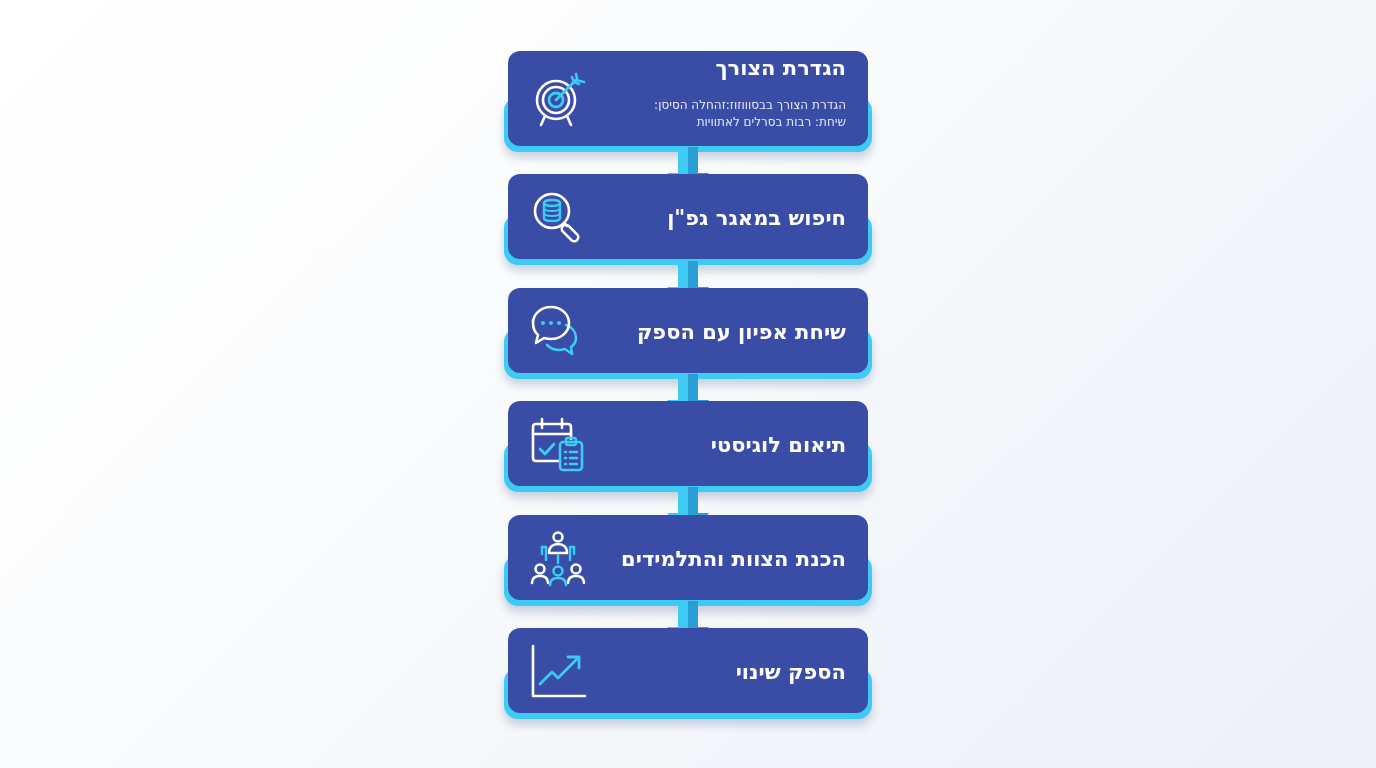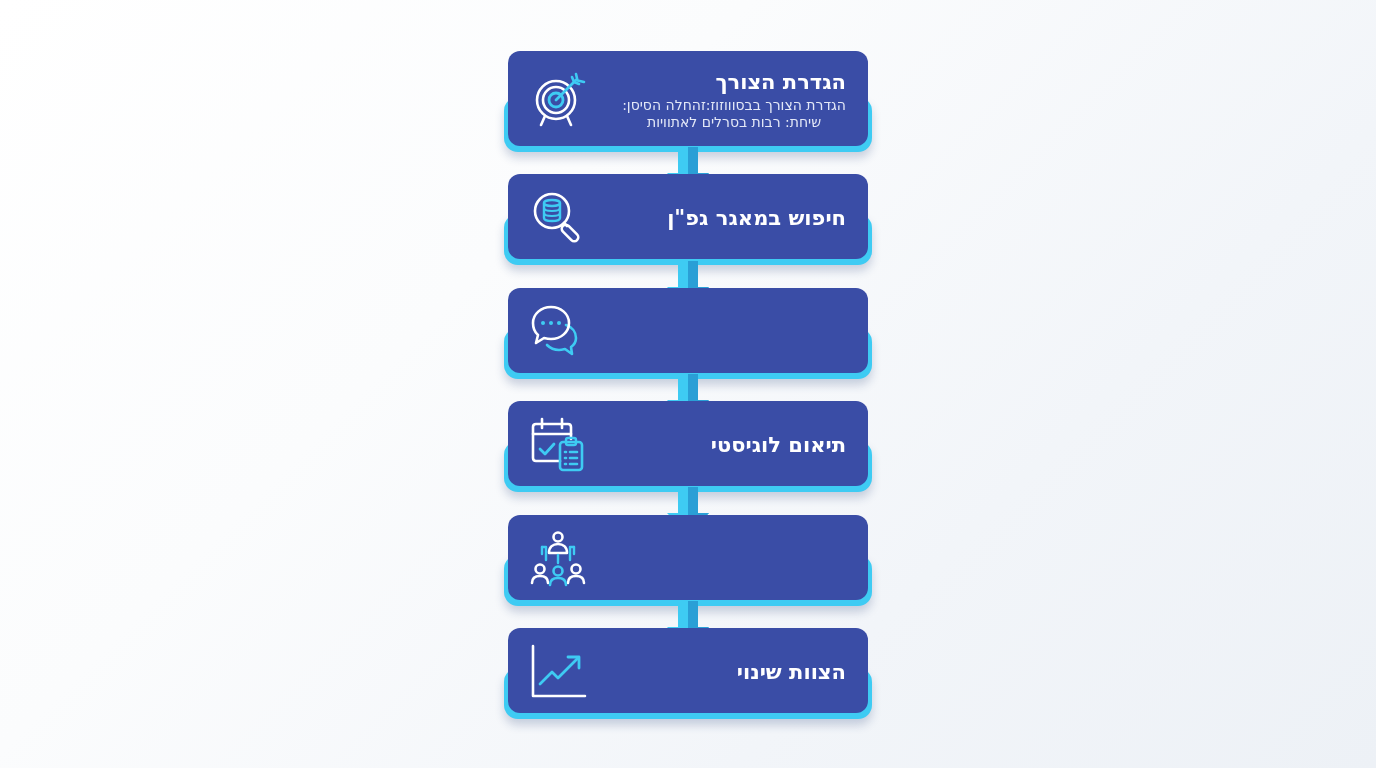--- a/index.html
+++ b/index.html
@@ -52,23 +52,23 @@
       font-weight: bold;
       font-size: 21px;
       white-space: nowrap;
       direction: rtl;
     }
     .subtitle {
       position: absolute;
       right: 26px;
       top: 46px;
       color: #e3e8f7;
-      font-size: 14px;
+      font-size: 12px;
       line-height: 17px;
-      text-align: center;
+      text-align: right;
       direction: rtl;
       white-space: nowrap;
     }
     .icon {
       position: absolute;
       left: 24px;
       width: 60px;
       height: 60px;
     }
     .icon svg { width: 60px; height: 60px; display: block; }
@@ -93,21 +93,21 @@
         <circle cx="26" cy="30" r="19" stroke="#ffffff" stroke-width="2.6"></circle>
         <circle cx="26" cy="30" r="13" stroke="#ffffff" stroke-width="2.6"></circle>
         <circle cx="26" cy="30" r="7" stroke="#3ecbf3" stroke-width="2.8"></circle>
         <line x1="26" y1="30" x2="46" y2="10" stroke="#3ecbf3" stroke-width="2.8"></line>
         <path d="M42 7 L44 12 L49 14" stroke="#3ecbf3" stroke-width="2.6"></path>
         <path d="M46 4 L47.5 10.5 L54 12" stroke="#3ecbf3" stroke-width="2.6"></path>
         <line x1="15" y1="46" x2="11" y2="55" stroke="#ffffff" stroke-width="2.6"></line>
         <line x1="37" y1="46" x2="41" y2="55" stroke="#ffffff" stroke-width="2.6"></line>
       </svg>
     </div>
-    <div class="title" style="top:19px;">הגדרת הצורך</div>
+    <div class="title" style="top:5px;">הגדרת הצורך</div>
     <div class="subtitle">
       <div>הגדרת הצורך בבסוווזוז:זהחלה הסיסן:</div>
       <div>שיחת: רבות בסרלים לאתוויות</div>
     </div>
   </div>
 
   <div class="arrow" style="top:96px;">
     <svg viewBox="0 0 46 50">
       <polygon points="13,0 33,0 33,26 44,26 23,48 2,26 13,26" fill="#3ecbf3"></polygon>
       <polygon points="23,0 33,0 33,26 44,26 23,48" fill="#2a9fd6"></polygon>
@@ -143,20 +143,21 @@
     <div class="card" style="height:85px;"></div>
     <div class="icon" style="top:13px;">
       <svg viewBox="0 0 60 60" fill="none" stroke-linecap="round" stroke-linejoin="round">
         <path d="M38 24 C44 26 48 31 48 37 C48 41 46 44 43 46 L44 53 L37 48 C35 48.5 33 49 31 49 C26 49 22 47 19 44" stroke="#3ecbf3" stroke-width="2.6"></path>
         <path d="M23 6 C33 6 41 13 41 22 C41 31 33 38 23 38 C20.5 38 18 37.5 16 37 L8 42 L10 34 C6.5 31 5 27 5 22 C5 13 13 6 23 6 Z" stroke="#ffffff" stroke-width="2.6"></path>
         <circle cx="15" cy="22" r="2" fill="#3ecbf3"></circle>
         <circle cx="23" cy="22" r="2" fill="#3ecbf3"></circle>
         <circle cx="31" cy="22" r="2" fill="#3ecbf3"></circle>
       </svg>
     </div>
+    <div class="title" style="top:32px;">שיחת אפיון עם הספק</div>
   </div>
 
   <div class="arrow" style="top:323px;">
     <svg viewBox="0 0 46 50">
       <polygon points="13,0 33,0 33,26 44,26 23,48 2,26 13,26" fill="#3ecbf3"></polygon>
       <polygon points="23,0 33,0 33,26 44,26 23,48" fill="#2a9fd6"></polygon>
     </svg>
   </div>
 
   <div class="step" style="top:350px;height:91px;">
@@ -202,35 +203,36 @@
         <path d="M46 19 V26" stroke="#3ecbf3" stroke-width="2.4"></path>
         <line x1="30" y1="27" x2="30" y2="35" stroke="#3ecbf3" stroke-width="2.4"></line>
         <circle cx="12" cy="41" r="4.5" stroke="#ffffff" stroke-width="2.6"></circle>
         <path d="M4 55 C4 50 7 48 12 48 C17 48 20 50 20 55" stroke="#ffffff" stroke-width="2.6"></path>
         <circle cx="48" cy="41" r="4.5" stroke="#ffffff" stroke-width="2.6"></circle>
         <path d="M40 55 C40 50 43 48 48 48 C53 48 56 50 56 55" stroke="#ffffff" stroke-width="2.6"></path>
         <circle cx="30" cy="43" r="4.5" stroke="#3ecbf3" stroke-width="2.6"></circle>
         <path d="M22 57 C22 52 25 50 30 50 C35 50 38 52 38 57" stroke="#3ecbf3" stroke-width="2.6"></path>
       </svg>
     </div>
+    <div class="title" style="top:32px;">הכנת הצוות והתלמידים</div>
   </div>
 
   <div class="arrow" style="top:550px;">
     <svg viewBox="0 0 46 50">
       <polygon points="13,0 33,0 33,26 44,26 23,48 2,26 13,26" fill="#3ecbf3"></polygon>
       <polygon points="23,0 33,0 33,26 44,26 23,48" fill="#2a9fd6"></polygon>
     </svg>
   </div>
 
   <div class="step" style="top:577px;height:91px;">
     <div class="back" style="top:40px;"></div>
     <div class="card" style="height:85px;"></div>
     <div class="icon" style="top:14px;">
       <svg viewBox="0 0 60 60" fill="none" stroke-linecap="round" stroke-linejoin="round">
         <path d="M5 4 V54 H57" stroke="#ffffff" stroke-width="2.6"></path>
         <path d="M12 42 L24 30 L30 36 L50 16" stroke="#3ecbf3" stroke-width="2.8"></path>
         <path d="M40 15 H51 V26" stroke="#3ecbf3" stroke-width="2.8"></path>
       </svg>
     </div>
-    <div class="title" style="top:32px;">הצוות שינוי</div>
+    <div class="title" style="top:32px;">הספק שינוי</div>
   </div>
 
 </div>
 
 </body></html>

